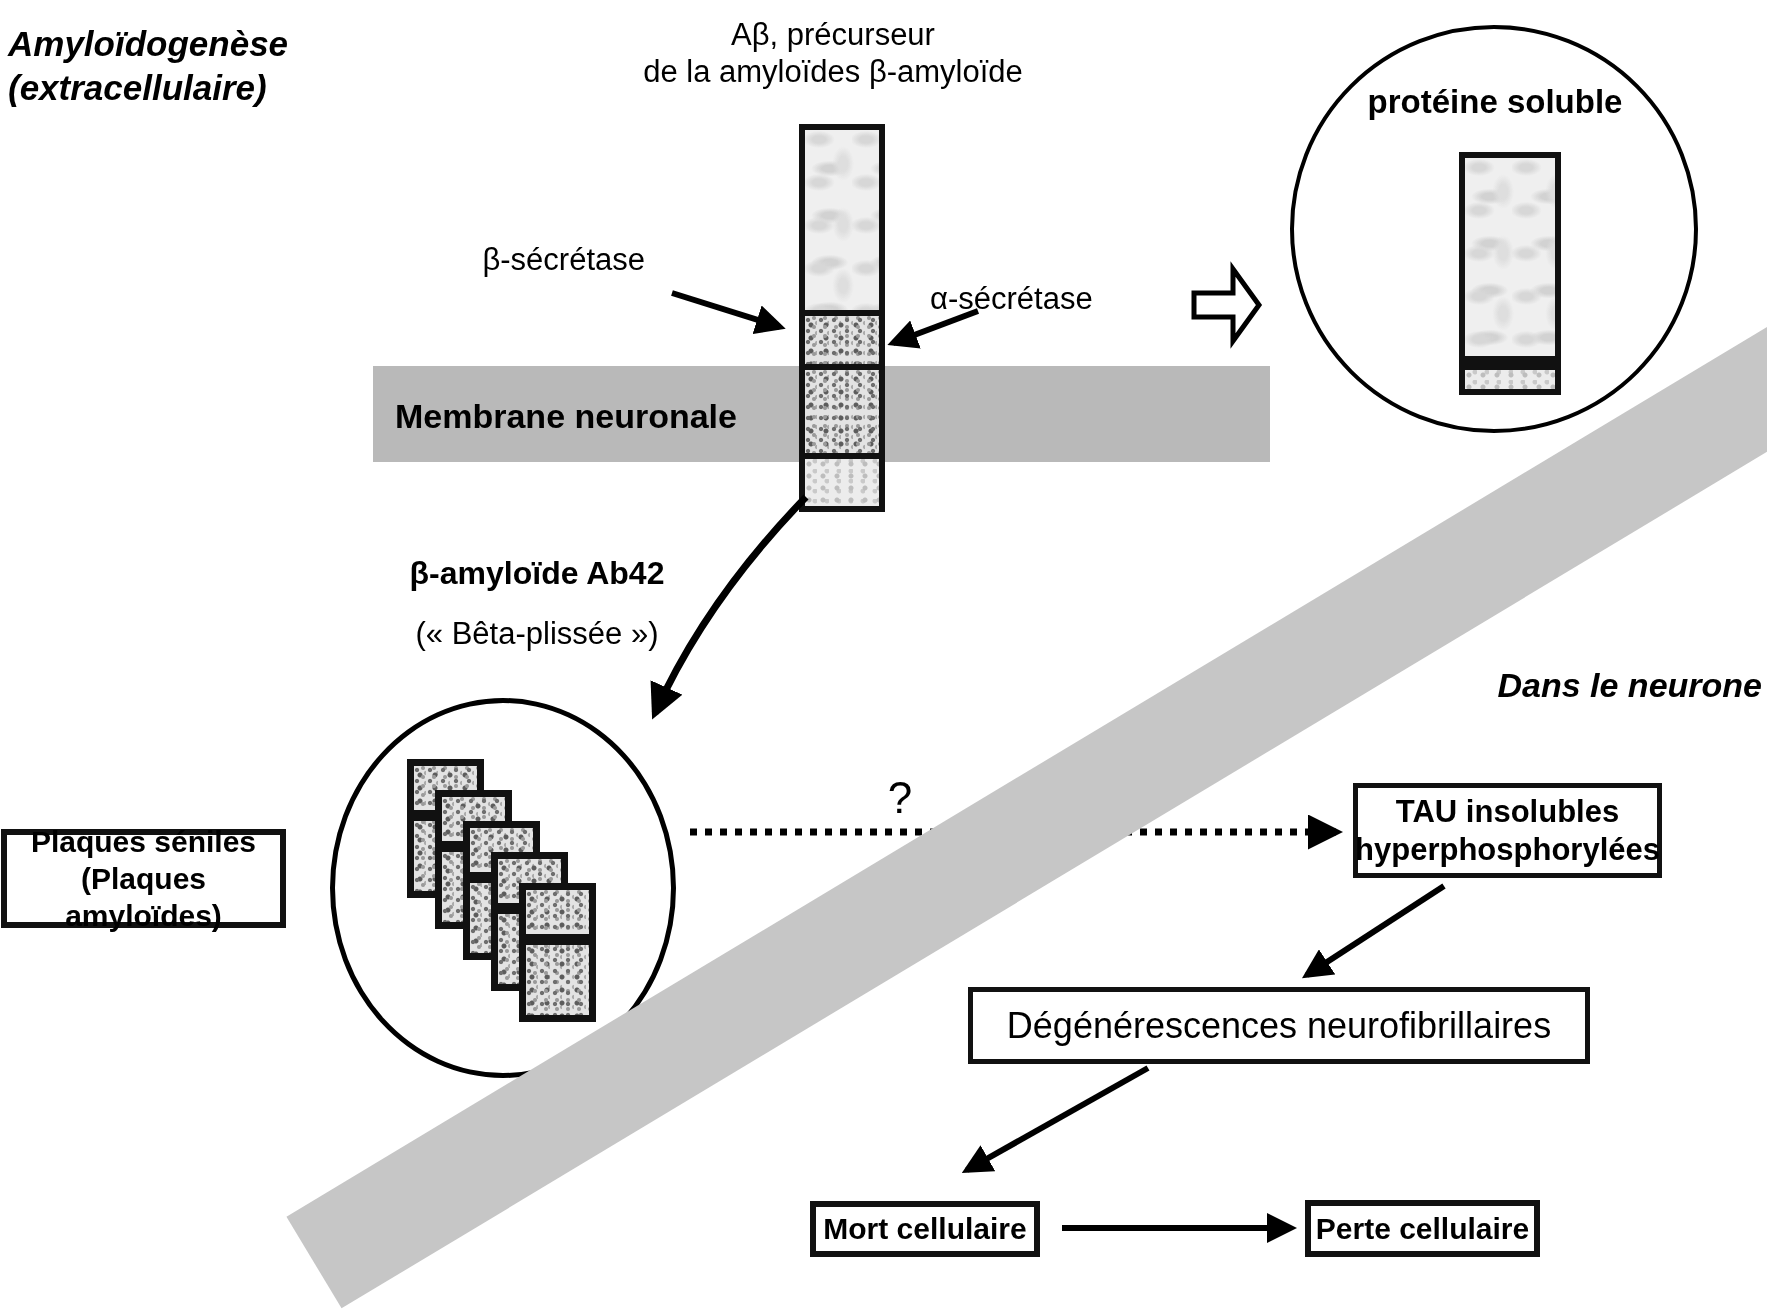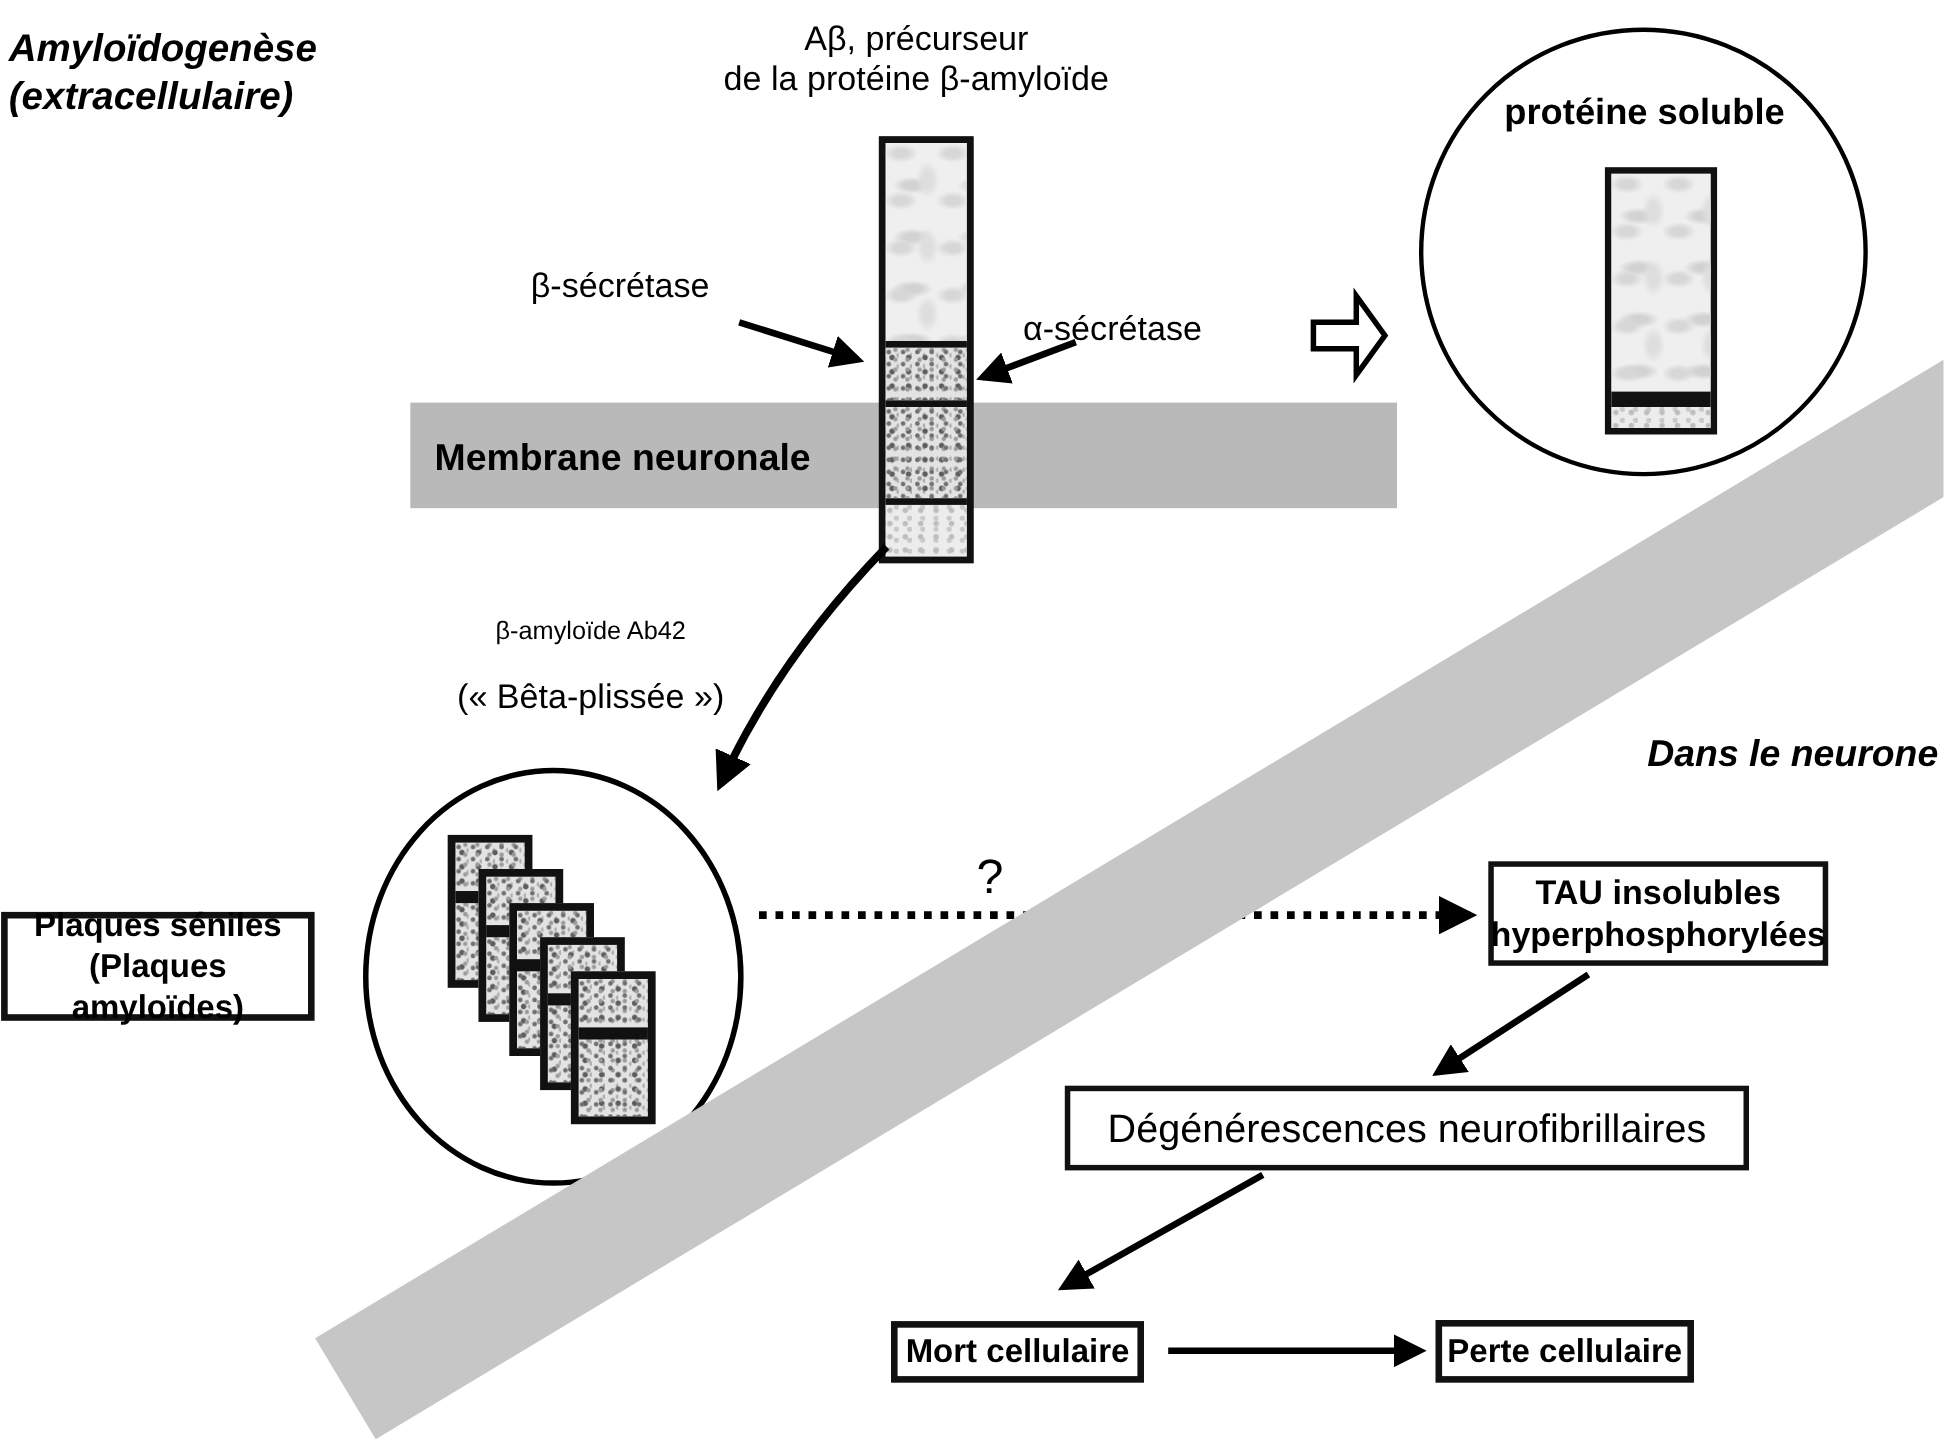--- a/index.html
+++ b/index.html
@@ -61,21 +61,21 @@
                   border-radius:50%;background:#fff;}
   #soluble-label{left:1330px;top:83px;width:330px;font-size:33px;}
   #soluble-rect{left:1459px;top:152px;width:90px;height:231px;border:6px solid #111;
                 display:flex;flex-direction:column;}
   #soluble-rect .main{flex:1;}
   #soluble-rect .band{height:14px;background:#111;}
   #soluble-rect .tail{height:19px;}
 
   
   #amyloid-text{left:367px;top:553px;width:340px;}
-  #amyloid-text .l1{font-size:23px;font-weight:normal;line-height:40px;}
+  #amyloid-text .l1{font-size:32px;font-weight:bold;line-height:40px;}
   #amyloid-text .l2{font-size:31px;font-weight:normal;line-height:36px;margin-top:23px;}
   #amyloid-text .l3{font-size:33px;font-weight:bold;line-height:36px;}
 
   
   #circle-plaques{left:330px;top:698px;width:336px;height:370px;border:5px solid #000;
                   border-radius:50%;background:#fff;}
   .plaque{position:absolute;width:77px;height:139px;border:7px solid #111;box-sizing:border-box;}
   .plaque .midband{position:absolute;left:0;top:44px;width:100%;height:11px;background:#111;}
   #plq1{left:407px;top:759px;z-index:11;}
   #plq2{left:435px;top:790px;z-index:12;}
@@ -111,21 +111,21 @@
 
   <div id="membrane" class="abs"></div>
   <div id="membrane-label" class="abs b">Membrane neuronale</div>
 
   <div id="title" class="abs bi">
     <span class="line">Amyloïdogenèse</span>
     <span class="line">(extracellulaire)</span>
   </div>
   <div id="app-label" class="abs ctr">
     <span class="line">Aβ, précurseur</span>
-    <span class="line">de la protéine β-amyloïde</span>
+    <span class="line">de la amyloïdes β-amyloïde</span>
   </div>
   <div id="beta-gamma" class="abs">
     <span class="line">β-sécrétase</span>
   </div>
   <div id="alpha" class="abs">α-sécrétase</div>
 
   <div id="app-column" class="abs">
     <div id="seg1" class="seg marble"></div>
     <div id="seg2" class="seg speckle"></div>
     <div id="seg3" class="seg speckle"></div>

